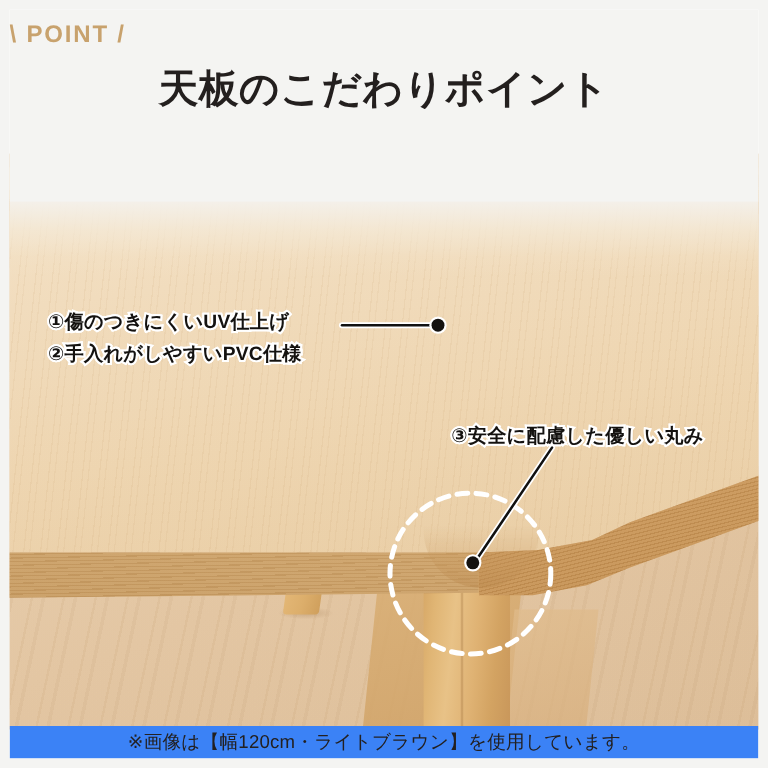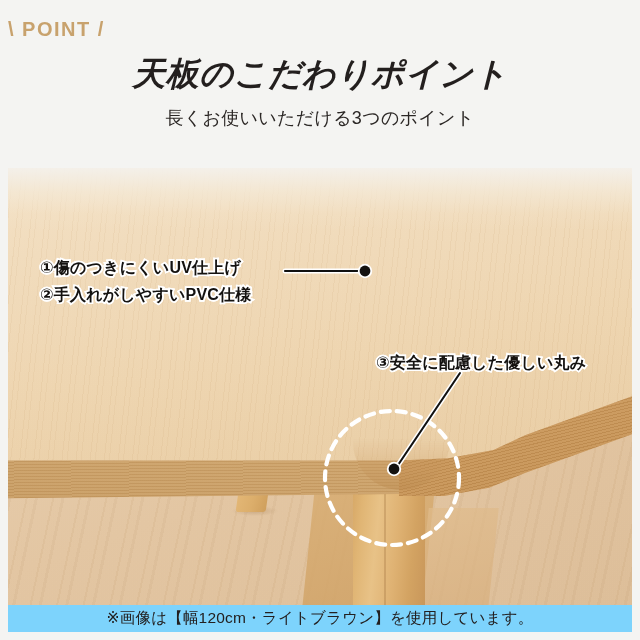--- a/index.html
+++ b/index.html
@@ -45,21 +45,20 @@
   }
   .main-title {
     position: absolute;
     left: 0; top: 44px;
     width: 624px;
     text-align: center;
     color: #231f1e;
     font-size: 33px;
     font-weight: bold;
     letter-spacing: 0.5px;
-    font-style: italic;
   }
   .sub-title {
     position: absolute;
     left: 0; top: 98px;
     width: 624px;
     text-align: center;
     color: #2b2725;
     font-size: 18px;
     letter-spacing: 0.3px;
   }
@@ -277,21 +276,21 @@
   #anno-2 { left: 32px; top: 277px; text-align: center; }
   #anno-3 { left: 368px; top: 345px; }
 
   .leader-svg { position: absolute; left: 0; top: 0; width: 624px; height: 600px; z-index: 7; pointer-events: none; }
 
   
   .footer {
     position: absolute;
     left: 0; top: 597px;
     width: 624px; height: 27px;
-    background: #7dd3fc;
+    background: #3b82f6;
     z-index: 9;
     display: flex;
     align-items: center;
     justify-content: center;
   }
   .footer-text {
     font-size: 15.5px;
     color: #232020;
     letter-spacing: 0.2px;
     white-space: nowrap;
@@ -359,21 +358,20 @@
     <div class="anno callout-text" id="anno-3">
       <div class="callout-wrap">
         <div class="shadow-layer">③安全に配慮した優しい丸み</div>
         <div class="front-layer">③安全に配慮した優しい丸み</div>
       </div>
     </div>
 
     <div class="header">
       <div class="point-kicker">\ POINT /</div>
       <div class="main-title">天板のこだわりポイント</div>
-      <div class="sub-title">長くお使いいただける3つのポイント</div>
     </div>
 
     <div class="footer">
       <div class="footer-text">※画像は【幅120cm・ライトブラウン】を使用しています。</div>
     </div>
 
   </div>
 </div>
 
 </body></html>

